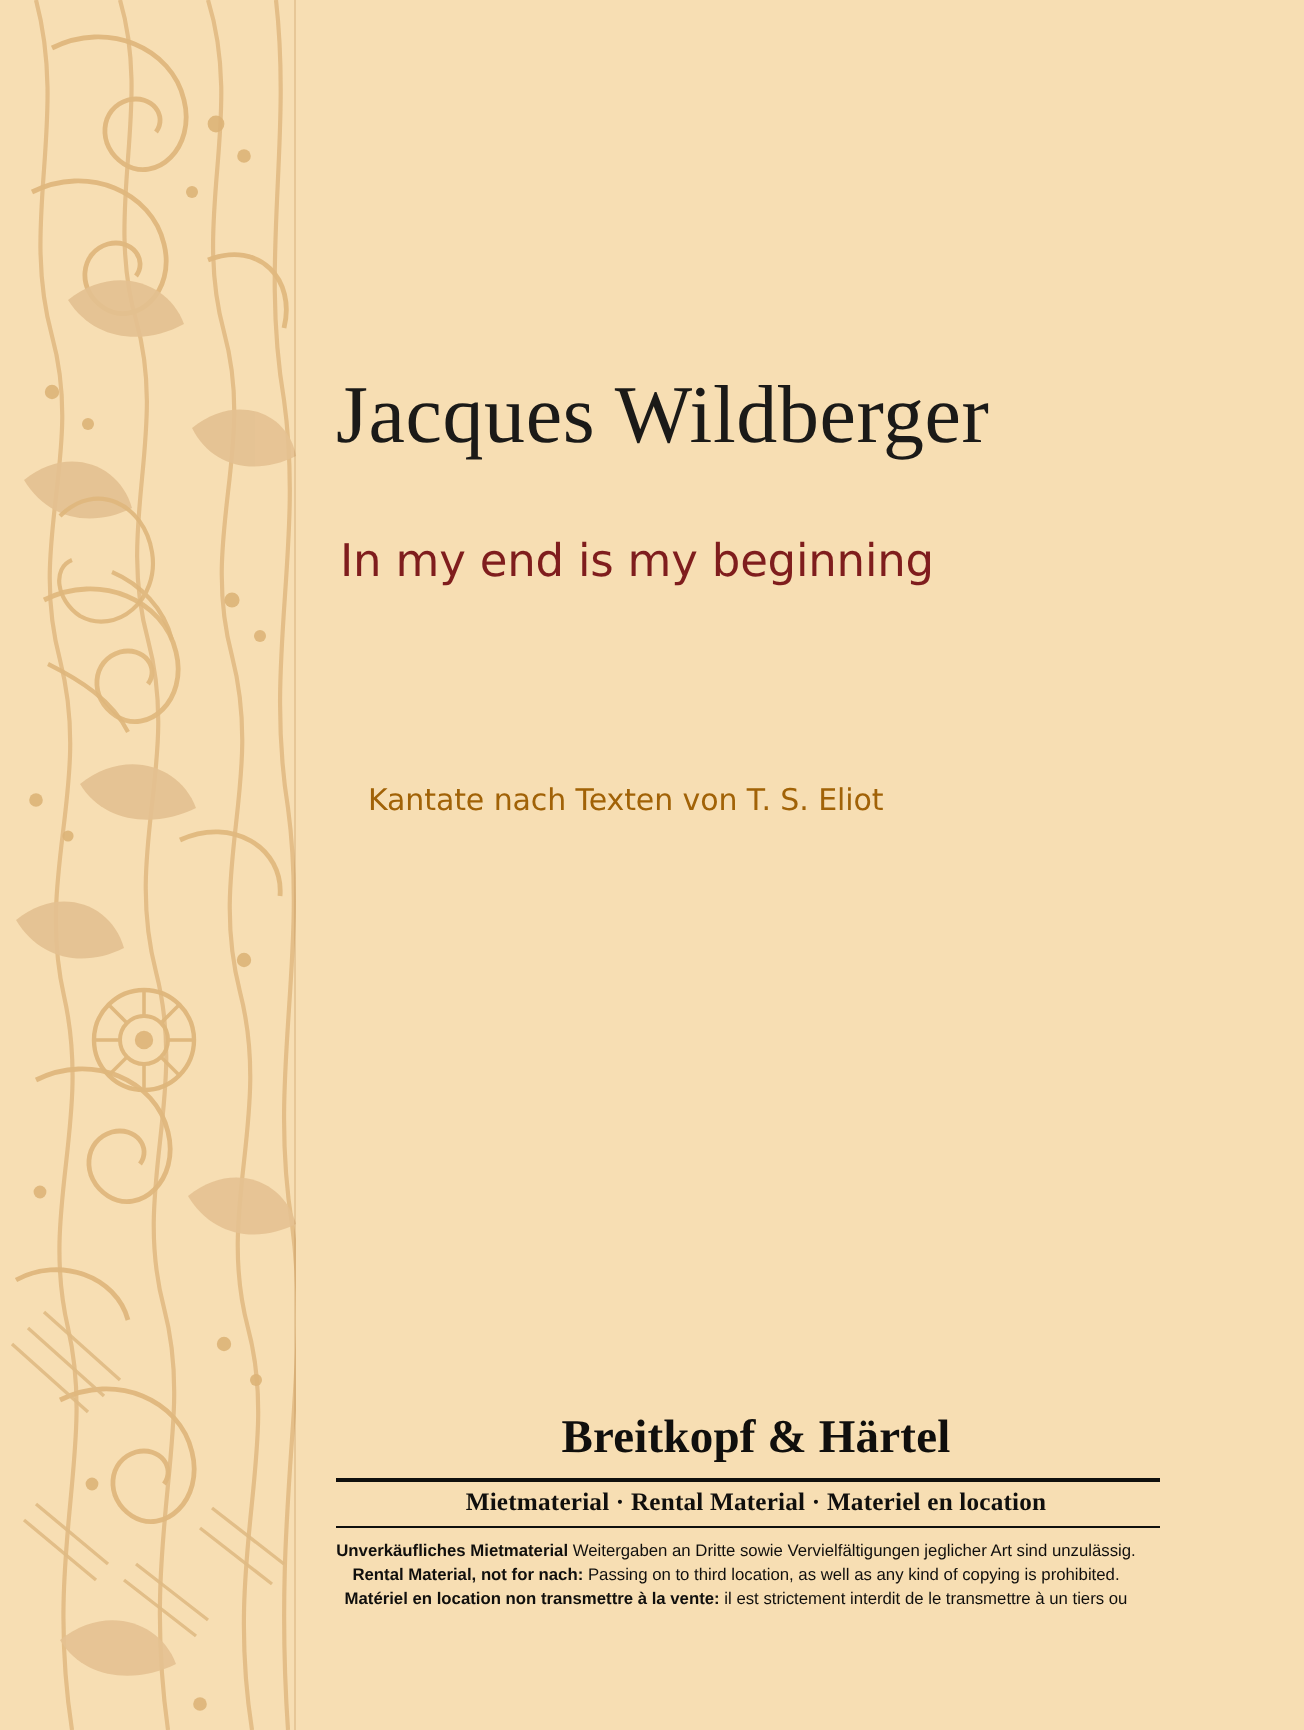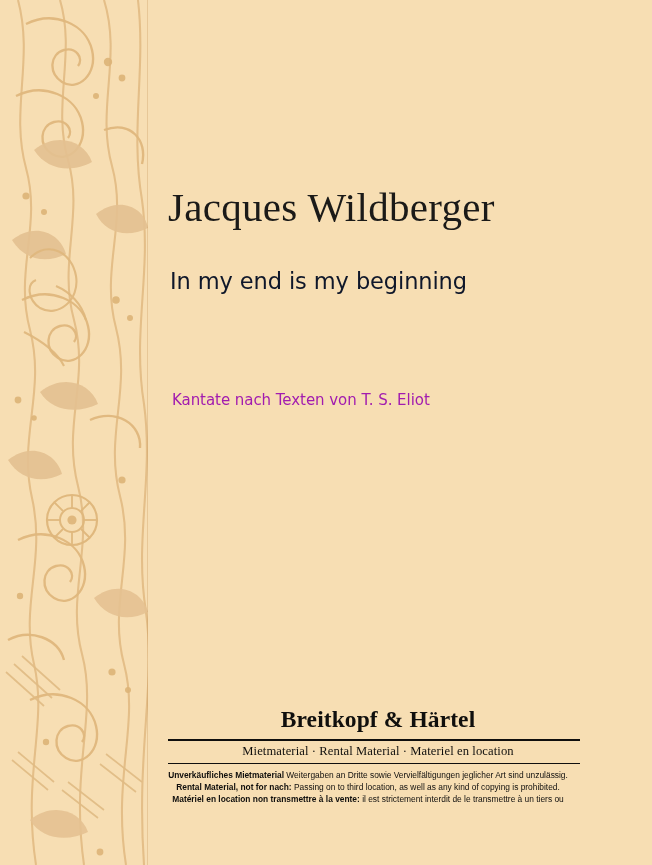--- a/index.html
+++ b/index.html
@@ -66,33 +66,33 @@
     white-space: nowrap;
   }
 
   .work-title {
     position: absolute;
     top: 268px;
     left: 2px;
     font-family: "DejaVu Sans", sans-serif;
     font-size: 22.5px;
     font-weight: 400;
-    color: #0f172a;
+    color: #7f1d1d;
     letter-spacing: -0.1px;
     white-space: nowrap;
   }
 
   .subtitle {
     position: absolute;
     top: 391px;
-    left: 4px;
+    left: 16px;
     font-family: "DejaVu Sans", sans-serif;
     font-size: 15px;
     font-weight: 400;
-    color: #a21caf;
+    color: #a16207;
     letter-spacing: -0.05px;
     white-space: nowrap;
   }
 
   .publisher-block {
     position: absolute;
     left: 0;
     top: 706px;
     width: 420px;
     text-align: center;
@@ -110,21 +110,21 @@
   .rule {
     margin-top: 6px;
     width: 412px;
     height: 1.6px;
     background: #100f0d;
   }
 
   .rental-line {
     margin-top: 3px;
     font-family: "Liberation Serif", serif;
-    font-weight: normal;
+    font-weight: bold;
     font-size: 12.6px;
     color: #100f0d;
     letter-spacing: 0.1px;
     white-space: nowrap;
   }
 
   .rule2 {
     margin-top: 4px;
     width: 412px;
     height: 1.1px;

